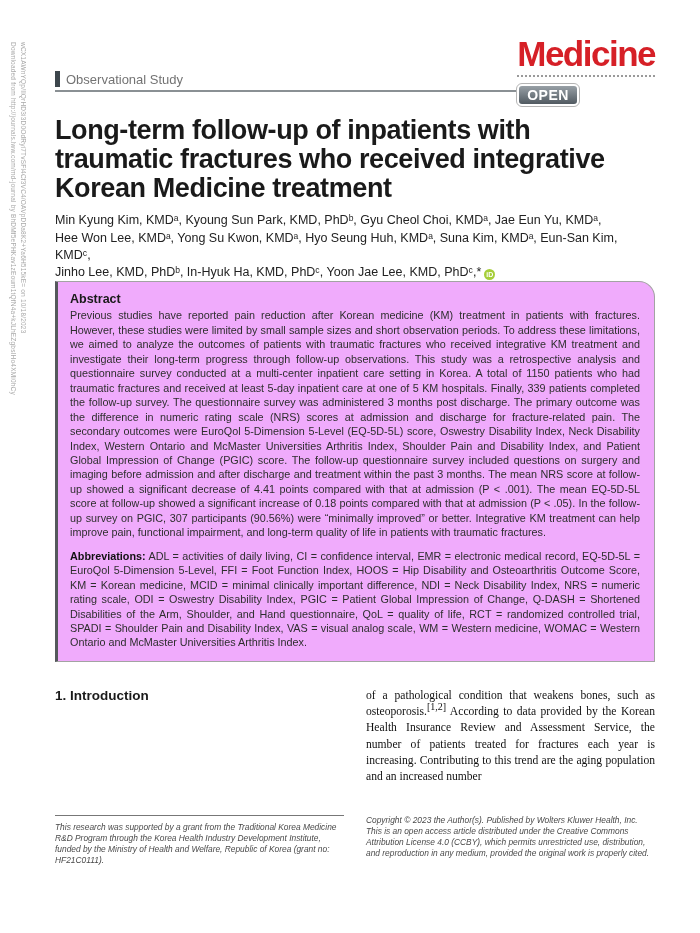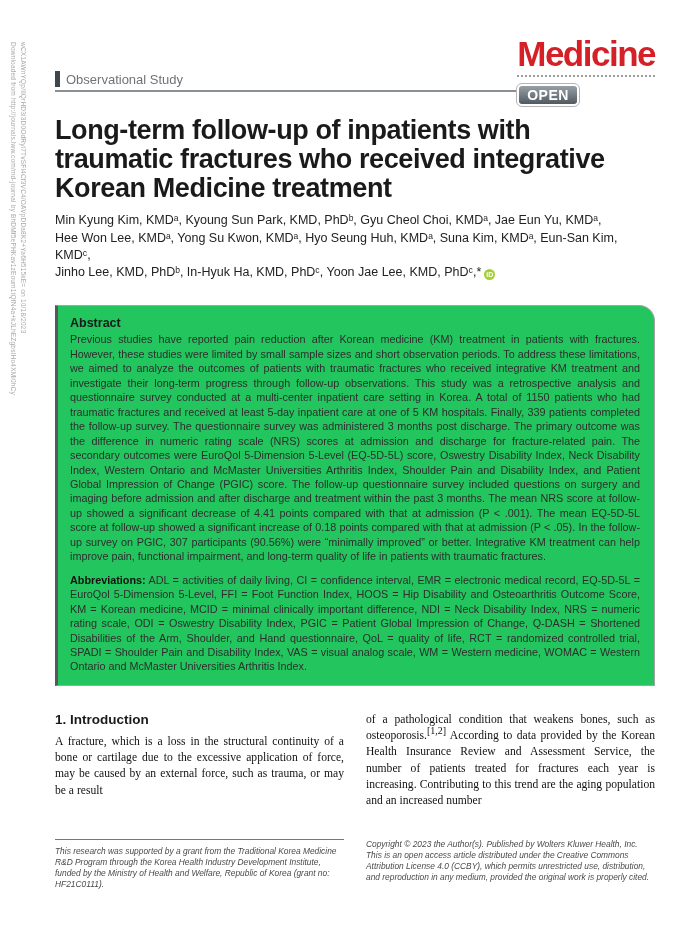--- a/index.html
+++ b/index.html
@@ -54,22 +54,21 @@
   h2 { font-size: 18px; margin-top: 4px; font-weight: bold; }
   .authors { margin-top: 9px; font-size: 12.5px; line-height: 1.38; color: #222; }
   .orcid-icon {
     display: inline-block; width: 11px; height: 11px; vertical-align: -1px;
     background: #a6ce39; border-radius: 50%; color: #fff; font-size: 7px;
     font-weight: bold; text-align: center; line-height: 11px; margin-left: 3px;
   }
 
   
   .abstract-box {
-    margin-top: 24px;
-    background: #22c55e;
+    background: #f0abfc;
     border: 1px solid #a3a3a3;
     border-left: 3px solid #55595c;
     border-radius: 0 16px 0 0;
     padding: 10px 14px 11px 12px;
   }
   .abs-heading { font-size: 12.5px; font-weight: bold; margin-bottom: 2px; }
   .abs-text { font-size: 10.8px; line-height: 1.34; text-align: justify; color: #2e2e2e; }
   .abs-text + .abs-text { margin-top: 9px; }
   .abs-text strong { color: #111; }
 
@@ -124,21 +123,20 @@
 
     <div class="abstract-box">
       <div class="abs-heading">Abstract</div>
       <p class="abs-text">Previous studies have reported pain reduction after Korean medicine (KM) treatment in patients with fractures. However, these studies were limited by small sample sizes and short observation periods. To address these limitations, we aimed to analyze the outcomes of patients with traumatic fractures who received integrative KM treatment and investigate their long-term progress through follow-up observations. This study was a retrospective analysis and questionnaire survey conducted at a multi-center inpatient care setting in Korea. A total of 1150 patients who had traumatic fractures and received at least 5-day inpatient care at one of 5 KM hospitals. Finally, 339 patients completed the follow-up survey. The questionnaire survey was administered 3 months post discharge. The primary outcome was the difference in numeric rating scale (NRS) scores at admission and discharge for fracture-related pain. The secondary outcomes were EuroQol 5-Dimension 5-Level (EQ-5D-5L) score, Oswestry Disability Index, Neck Disability Index, Western Ontario and McMaster Universities Arthritis Index, Shoulder Pain and Disability Index, and Patient Global Impression of Change (PGIC) score. The follow-up questionnaire survey included questions on surgery and imaging before admission and after discharge and treatment within the past 3 months. The mean NRS score at follow-up showed a significant decrease of 4.41 points compared with that at admission (P &lt; .001). The mean EQ-5D-5L score at follow-up showed a significant increase of 0.18 points compared with that at admission (P &lt; .05). In the follow-up survey on PGIC, 307 participants (90.56%) were “minimally improved” or better. Integrative KM treatment can help improve pain, functional impairment, and long-term quality of life in patients with traumatic fractures.</p>
       <p class="abs-text"><strong>Abbreviations:</strong> <span>ADL = activities of daily living, CI = confidence interval, EMR = electronic medical record, EQ-5D-5L = EuroQol 5-Dimension 5-Level, FFI = Foot Function Index, HOOS = Hip Disability and Osteoarthritis Outcome Score, KM = Korean medicine, MCID = minimal clinically important difference, NDI = Neck Disability Index, NRS = numeric rating scale, ODI = Oswestry Disability Index, PGIC = Patient Global Impression of Change, Q-DASH = Shortened Disabilities of the Arm, Shoulder, and Hand questionnaire, QoL = quality of life, RCT = randomized controlled trial, SPADI = Shoulder Pain and Disability Index, VAS = visual analog scale, WM = Western medicine, WOMAC = Western Ontario and McMaster Universities Arthritis Index.</span></p>
     </div>
 
     <div class="body-cols">
       <div class="col">
         <div class="sec-heading">1. Introduction</div>
-        <p class="body-text">A fracture, which is a loss in the structural continuity of a bone or cartilage due to the excessive application of force, may be caused by an external force, such as trauma, or may be a result</p>
       </div>
       <div class="col">
         <p class="body-text"><span>of a pathological condition that weakens bones, such as osteoporosis.</span><sup>[1,2]</sup><span> According to data provided by the Korean Health Insurance Review and Assessment Service, the number of patients treated for fractures each year is increasing. Contributing to this trend are the aging population and an increased number</span></p>
       </div>
     </div>
 
     <div class="footnotes">
       <div class="fn-col left">
         <p>This research was supported by a grant from the Traditional Korea Medicine R&amp;D Program through the Korea Health Industry Development Institute, funded by the Ministry of Health and Welfare, Republic of Korea (grant no: HF21C0111).</p>
 

